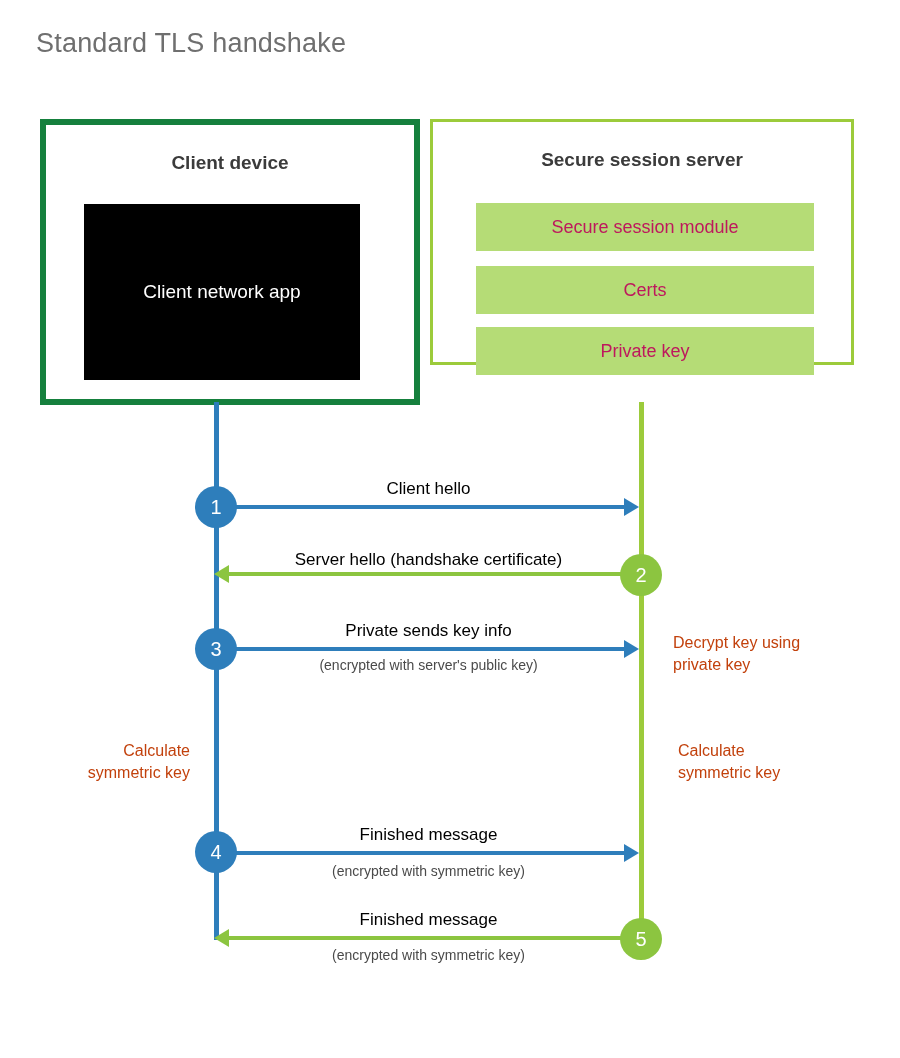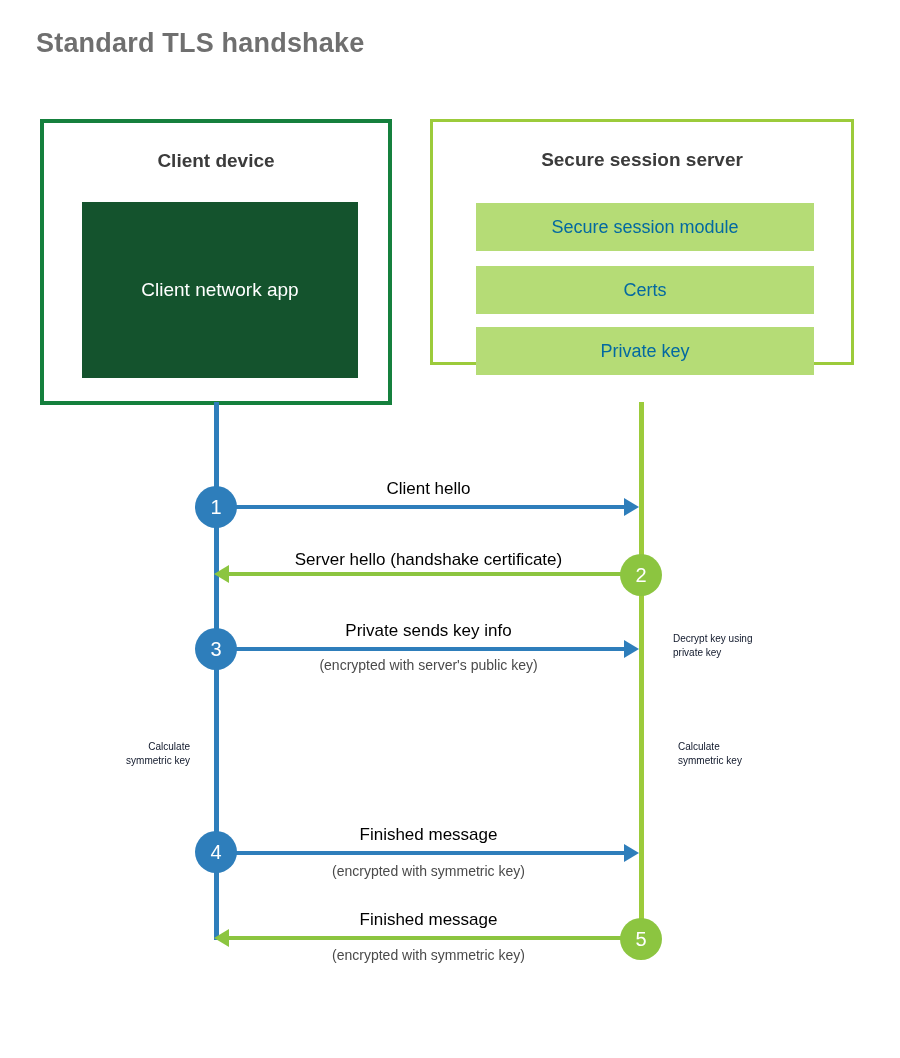--- a/index.html
+++ b/index.html
@@ -14,38 +14,38 @@
     font-family: "Liberation Sans", sans-serif;
     overflow: hidden;
   }
 
   
   #page-title {
     position: absolute;
     left: 36px;
     top: 28px;
     font-size: 27px;
-    font-weight: 700;
+    font-weight: 400;
     color: #6f6f6f;
     letter-spacing: 0.2px;
     white-space: nowrap;
   }
 
   
   .entity-box {
     position: absolute;
     background: #ffffff;
     box-sizing: border-box;
   }
   #client-device-box {
     left: 40px;
     top: 119px;
-    width: 352px;
+    width: 380px;
     height: 286px;
-    border: 4px solid #15803d;
+    border: 6px solid #15803d;
   }
   #server-box {
     left: 430px;
     top: 119px;
     width: 424px;
     height: 246px;
     border: 3px solid #9CCB3B;
   }
   .entity-title {
     position: absolute;
@@ -58,21 +58,21 @@
     color: #3b3b3b;
   }
 
   
   #client-app-block {
     position: absolute;
     left: 38px;
     top: 79px;
     width: 276px;
     height: 176px;
-    background: #14532d;
+    background: #000000;
     display: flex;
     align-items: center;
     justify-content: center;
   }
   #client-app-label {
     color: #ffffff;
     font-size: 19px;
     font-weight: 300;
     line-height: 1.35;
     text-align: center;
@@ -84,21 +84,21 @@
     position: absolute;
     left: 43px;
     width: 338px;
     height: 48px;
     background: #B5DC76;
     display: flex;
     align-items: center;
     justify-content: center;
   }
   .server-bar-label {
-    color: #0369a1;
+    color: #be185d;
     font-size: 18px;
     font-weight: 300;
   }
   #server-bar-0 { top: 81px; }
   #server-bar-1 { top: 144px; }
   #server-bar-2 { top: 205px; }
 
   
   .lifeline {
     position: absolute;
@@ -171,23 +171,23 @@
     font-size: 14px;
     font-weight: 300;
     color: #4a4a4a;
     text-align: center;
     white-space: nowrap;
   }
 
   
   .side-note {
     position: absolute;
-    font-size: 10px;
-    font-weight: 300;
-    color: #0f172a;
+    font-size: 16px;
+    font-weight: 300;
+    color: #c2410c;
     line-height: 1.35;
   }
   .side-note.right-align { text-align: right; }
   .side-note.left-align { text-align: left; }
 </style>
 </head>
 <body>
 
 <div id="page-title">Standard TLS handshake</div>
 

